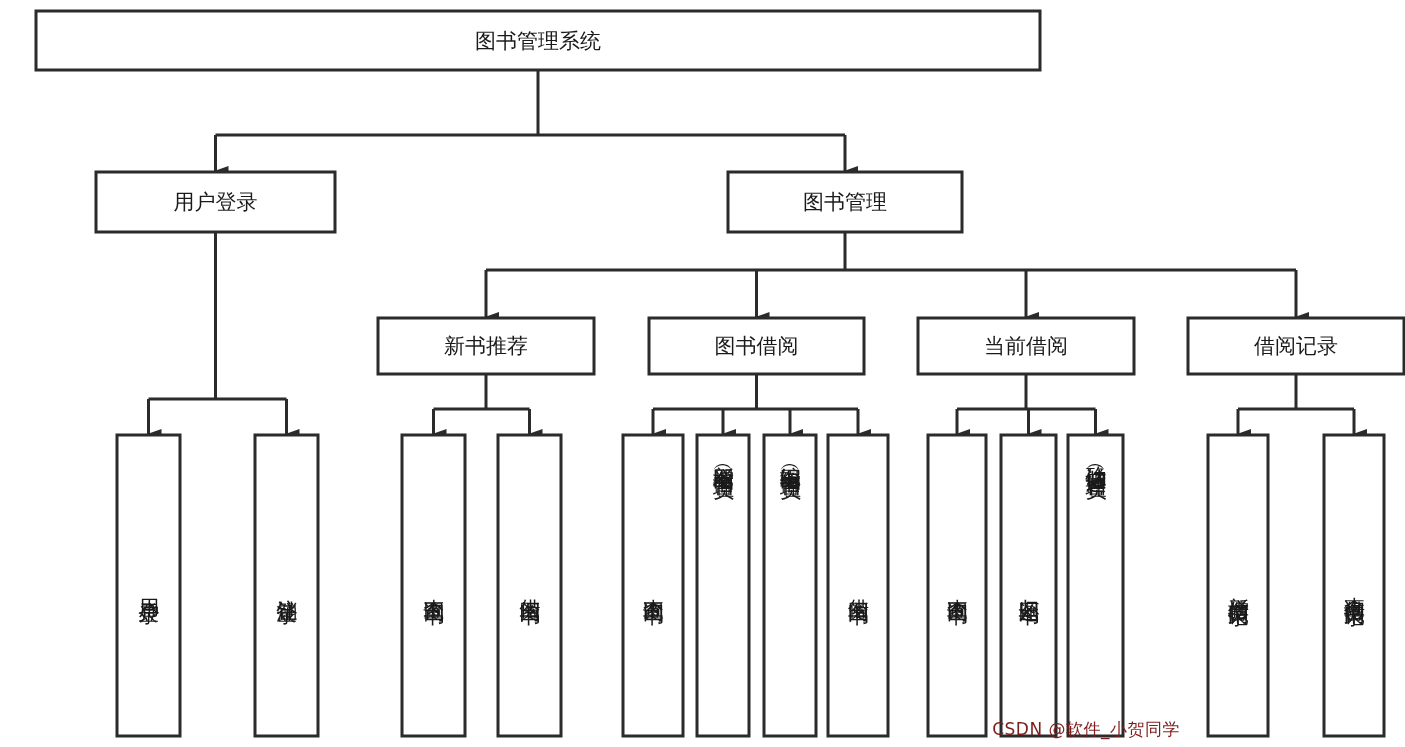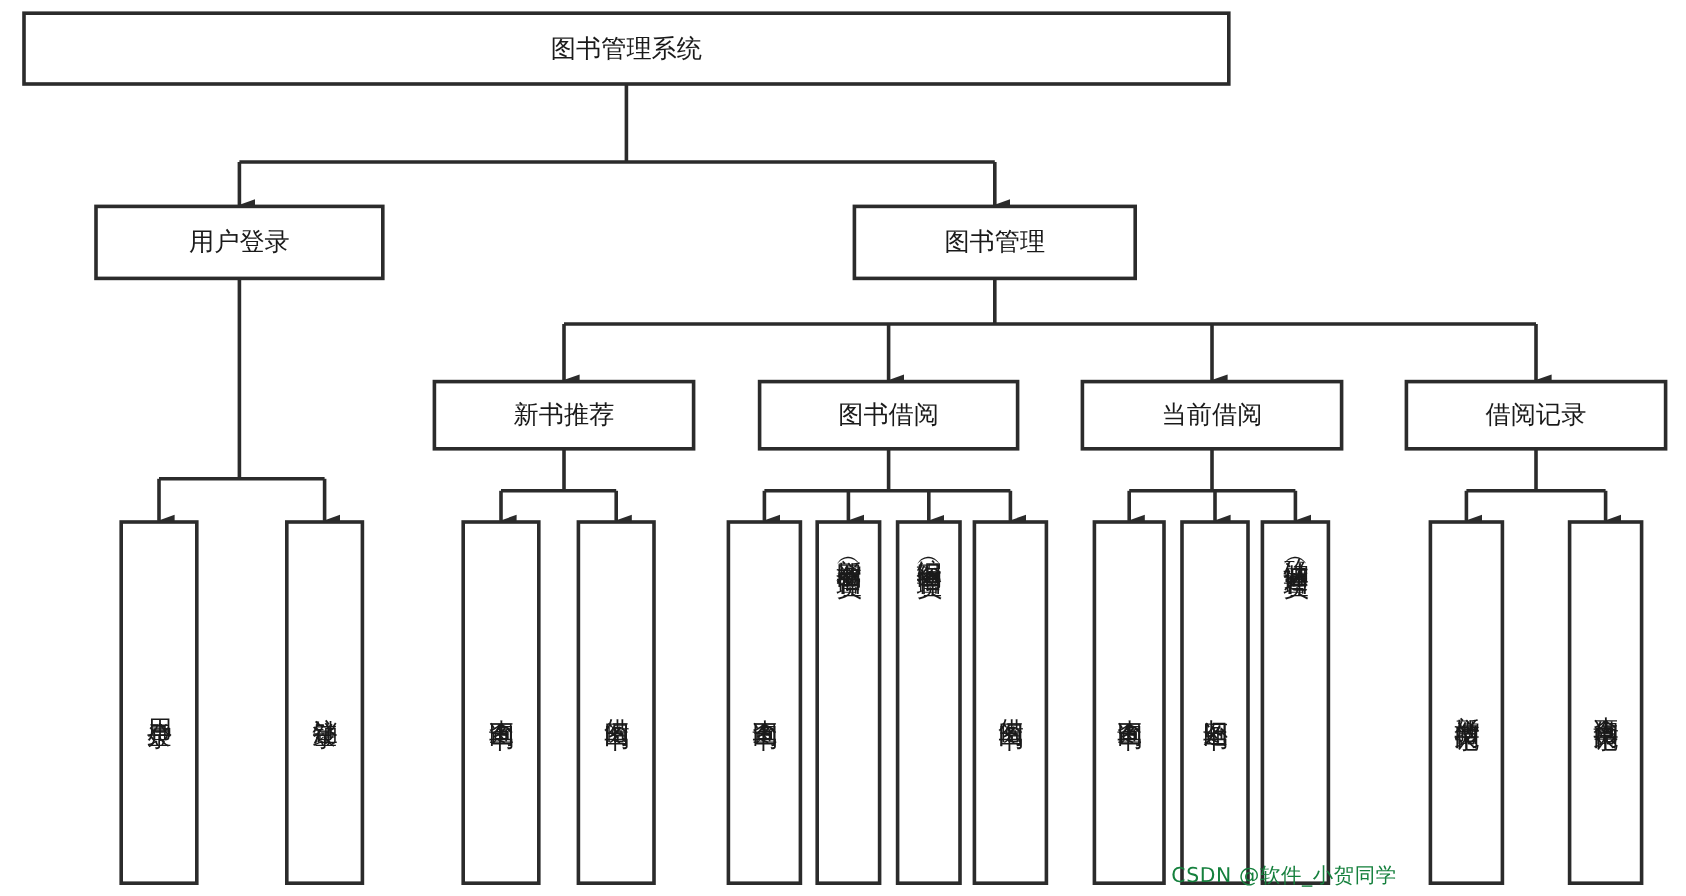--- a/index.html
+++ b/index.html
@@ -9,21 +9,21 @@
   }
   body {
     width: 1405px;
     height: 747px;
     font-family: "DejaVu Sans", "Liberation Sans", sans-serif;
     overflow: hidden;
     position: relative;
   }
   #diagram-root {
     position: absolute;
-    left: 0;
+    left: 16px;
     top: 0;
     width: 1172px;
     height: 747px;
   }
   svg.flow {
     display: block;
     width: 1405px;
     height: 747px;
     background: #ffffff;
   }
@@ -66,21 +66,21 @@
     letter-spacing: 2px;
     line-height: 1;
     white-space: nowrap;
   }
   .watermark {
     position: absolute;
     right: 8px;
     bottom: 6px;
     font-family: "DejaVu Sans", "Liberation Sans", sans-serif;
     font-size: 17px;
-    color: #15803d;
+    color: #7f1d1d;
     letter-spacing: 0.5px;
     white-space: nowrap;
   }
 </style>
 </head>
 <body>
 
 <div id="diagram-root">
 
   <svg class="flow" viewBox="0 0 1405 747">

